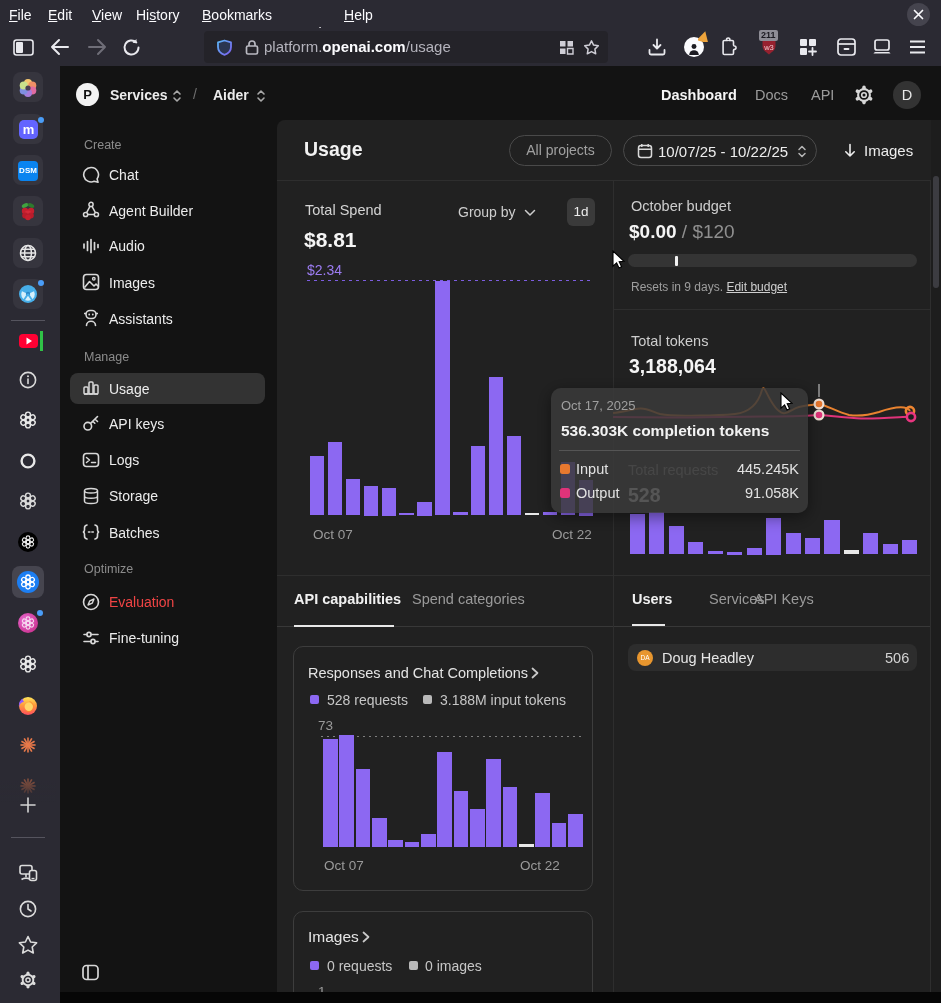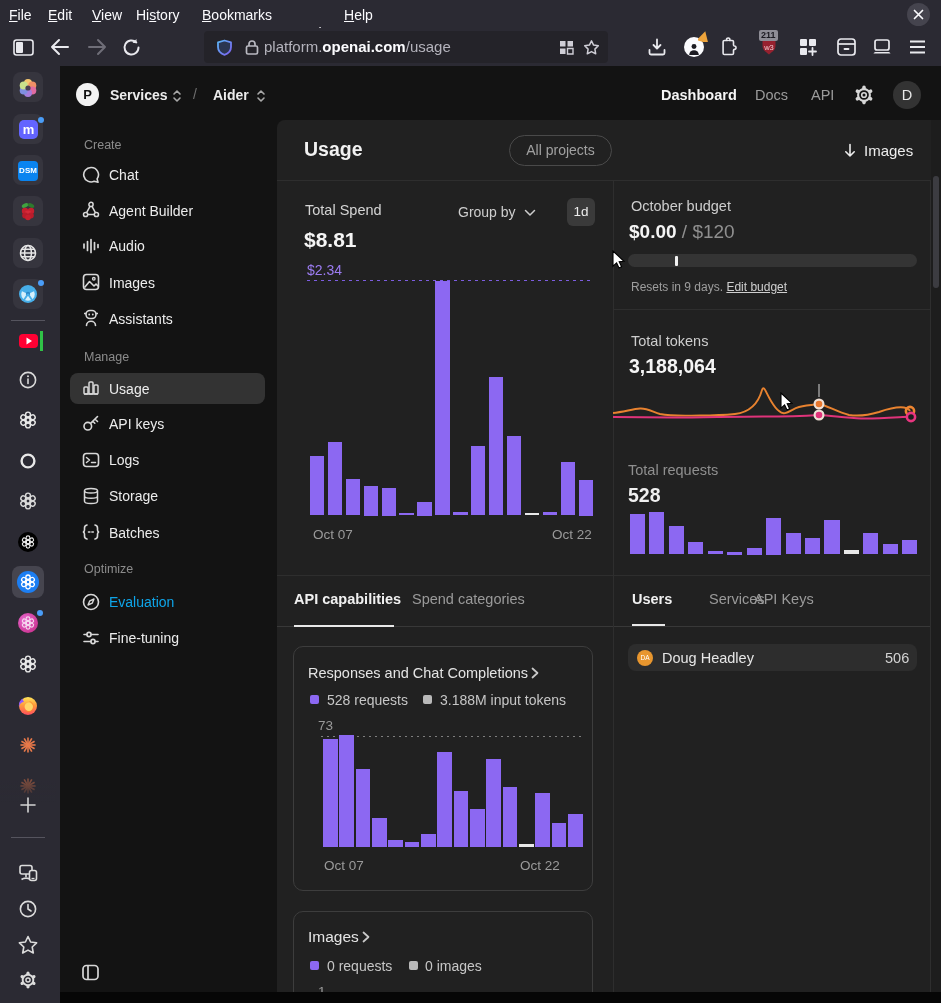--- a/index.html
+++ b/index.html
@@ -404,37 +404,47 @@
 <svg class="abs" style="left:22px;top:403px;" width="18" height="18" viewBox="0 0 18 18">
           <path d="M5 2 a3 3 0 0 0 -2.5 3 v2 a2 2 0 0 1 -1.5 2 a2 2 0 0 1 1.5 2 v2 a3 3 0 0 0 2.5 3 M13 2 a3 3 0 0 1 2.5 3 v2 a2 2 0 0 0 1.5 2 a2 2 0 0 0 -1.5 2 v2 a3 3 0 0 1 -2.5 3" fill="none" stroke="#d8d8d8" stroke-width="1.6" stroke-linecap="round"></path>
           <path d="M6.5 9 h5" stroke="#d8d8d8" stroke-width="1.6" stroke-linecap="round" stroke-dasharray="1.4 2"></path>
         </svg>
 <span class="abs" style="left:49px;top:405px;font-size:14px;color:#ececec;">Batches</span>
 <span class="abs" style="left:24px;top:442px;font-size:12.5px;color:#8b8b8b;">Optimize</span>
 <svg class="abs" style="left:22px;top:473px;" width="18" height="18" viewBox="0 0 18 18">
           <circle cx="9" cy="9" r="7.5" fill="none" stroke="#d8d8d8" stroke-width="1.6"></circle>
           <path d="M12 6 L10.2 10.2 L6 12 L7.8 7.8 Z" fill="none" stroke="#d8d8d8" stroke-width="1.4" stroke-linejoin="round"></path>
         </svg>
-<span class="abs" style="left:49px;top:474px;font-size:14px;color:#0ea5e9;">Evaluation</span>
+<span class="abs" style="left:49px;top:474px;font-size:14px;color:#ef4444;">Evaluation</span>
 <svg class="abs" style="left:22px;top:509px;" width="18" height="18" viewBox="0 0 18 18">
           <path d="M2 5.5 h3 M9 5.5 h7 M2 12.5 h7 M13 12.5 h3" stroke="#d8d8d8" stroke-width="1.6" stroke-linecap="round"></path>
           <circle cx="7" cy="5.5" r="2.1" fill="none" stroke="#d8d8d8" stroke-width="1.6"></circle>
           <circle cx="11" cy="12.5" r="2.1" fill="none" stroke="#d8d8d8" stroke-width="1.6"></circle>
         </svg>
 <span class="abs" style="left:49px;top:510px;font-size:14px;color:#ececec;">Fine-tuning</span>
       </div>
 
     <svg class="abs" style="left:22px;top:898px;" width="17" height="17" viewBox="0 0 17 17">
         <rect x="1" y="1.5" width="15" height="14" rx="3.5" stroke="#d6d6d6" stroke-width="1.7" fill="none"></rect>
         <path d="M6 2 V15" stroke="#d6d6d6" stroke-width="1.7"></path>
       </svg>
 
     <div id="main" class="abs" style="left:217px;top:54px;width:664px;height:872px;background:#212121;border-radius:8px 0 0 0;overflow:hidden;">
         <span class="abs" style="left:27px;top:18px;font-size:19.5px;font-weight:bold;color:#f2f2f2;">Usage</span>
 <div class="abs" style="left:232px;top:15px;width:103px;height:31px;border:1px solid #4a4a4a;border-radius:16px;color:#a0a0a0;font-size:14px;text-align:center;line-height:29px;">All projects</div>
+<div class="abs" style="left:346px;top:15px;width:194px;height:31px;border:1px solid #4a4a4a;border-radius:16px;">
+<svg class="abs" style="left:13px;top:7px;" width="16" height="16" viewBox="0 0 16 16">
+            <rect x="1.5" y="2.5" width="13" height="12" rx="2.5" fill="none" stroke="#d9d9d9" stroke-width="1.5"></rect>
+            <path d="M1.5 6.2 h13 M4.8 1 v3 M11.2 1 v3" stroke="#d9d9d9" stroke-width="1.5"></path>
+          </svg>
+<span class="abs" style="left:34px;top:7px;font-size:15px;color:#ececec;">10/07/25 - 10/22/25</span>
+<svg class="abs" style="left:173px;top:8px;" width="10" height="15" viewBox="0 0 10 15">
+            <path d="M2 5.5 L5 2.5 L8 5.5 M2 9.5 L5 12.5 L8 9.5" stroke="#b5b5b5" stroke-width="1.5" fill="none" stroke-linecap="round" stroke-linejoin="round"></path>
+          </svg>
+</div>
 <svg class="abs" style="left:566px;top:23px;" width="14" height="15" viewBox="0 0 14 15">
           <path d="M7 1.5 V13 M2.8 8.8 L7 13 L11.2 8.8" stroke="#ececec" stroke-width="1.6" fill="none" stroke-linecap="round" stroke-linejoin="round"></path>
         </svg>
 <span class="abs" style="left:587px;top:22px;font-size:15px;color:#ececec;">Images</span>
 <div class="abs" style="left:0;top:60px;width:664px;height:1px;background:#2e2e2e;"></div>
 <div class="abs" style="left:336px;top:60px;width:1px;height:812px;background:#2e2e2e;"></div>
 <div class="abs" style="left:653px;top:60px;width:1px;height:812px;background:#2e2e2e;"></div>
 <div class="abs" style="left:654px;top:0px;width:10px;height:872px;background:#1d1d1d;"></div>
 <div class="abs" style="left:656px;top:56px;width:6px;height:112px;border-radius:3px;background:#3c3c41;"></div>
 <span class="abs" style="left:28px;top:82px;font-size:14.5px;color:#d4d4d4;">Total Spend</span>
@@ -545,20 +555,31 @@
 <span class="abs" style="left:148px;top:838px;font-size:14px;color:#c6c6c6;">0 images</span>
 <span class="abs" style="left:41px;top:864px;font-size:13.5px;color:#9a9a9a;">1</span>
 <span class="abs" style="left:355px;top:471px;font-size:14.5px;font-weight:bold;color:#f0f0f0;">Users</span>
 <span class="abs" style="left:432px;top:471px;font-size:14.5px;color:#9a9a9a;">Services</span>
 <span class="abs" style="left:477px;top:471px;font-size:14.5px;color:#9a9a9a;">API Keys</span>
 <div class="abs" style="left:355px;top:504px;width:33px;height:2px;background:#e8e8e8;"></div>
 <div class="abs" style="left:351px;top:524px;width:289px;height:27px;border-radius:8px;background:#2d2d2d;"></div>
 <div class="abs" style="left:360px;top:530px;width:16px;height:16px;border-radius:50%;background:#e8962e;color:#fff;font-size:6.5px;text-align:center;line-height:16px;">DA</div>
 <span class="abs" style="left:385px;top:530px;font-size:14.5px;color:#e6e6e6;">Doug Headley</span>
 <span class="abs" style="left:608px;top:530px;font-size:14.5px;color:#d2d2d2;">506</span>
+<div class="abs" style="left:274px;top:268px;width:257px;height:125px;border-radius:10px;background:rgba(58,58,58,0.85);box-shadow:0 4px 16px rgba(0,0,0,0.45);">
+<span class="abs" style="left:10px;top:10px;font-size:13px;color:#9f9f9f;">Oct 17, 2025</span>
+<span class="abs" style="left:10px;top:34px;font-size:15.5px;font-weight:bold;color:#f2f2f2;">536.303K completion tokens</span>
+<div class="abs" style="left:8px;top:62px;width:241px;height:1px;background:#555555;"></div>
+<div class="abs" style="left:8.5px;top:76px;width:10px;height:10px;border-radius:2.5px;background:#e8782f;"></div>
+<span class="abs" style="left:25px;top:72.5px;font-size:14.5px;color:#e2e2e2;">Input</span>
+<span class="abs" style="right:9px;top:72.5px;font-size:14.5px;color:#e2e2e2;">445.245K</span>
+<div class="abs" style="left:8.5px;top:100px;width:10px;height:10px;border-radius:2.5px;background:#e0337a;"></div>
+<span class="abs" style="left:25px;top:96.5px;font-size:14.5px;color:#e2e2e2;">Output</span>
+<span class="abs" style="right:9px;top:96.5px;font-size:14.5px;color:#e2e2e2;">91.058K</span>
+</div>
 <svg class="abs" style="left:335px;top:130px;" width="20" height="20" viewBox="0 0 20 20">
           <path d="M1 1 L1 16.2 L4.6 12.9 L7 18 L9.6 16.8 L7.2 11.8 L12 11.4 Z" fill="#fff" stroke="#000" stroke-width="1.1"></path>
         </svg>
 <svg class="abs" style="left:503px;top:272px;" width="20" height="20" viewBox="0 0 20 20">
           <path d="M1 1 L1 16.2 L4.6 12.9 L7 18 L9.6 16.8 L7.2 11.8 L12 11.4 Z" fill="#fff" stroke="#000" stroke-width="1.1"></path>
         </svg>
       </div>
 
     <div class="abs" style="left:0;top:926px;width:881px;height:12px;background:#060606;"></div>
   </div>

